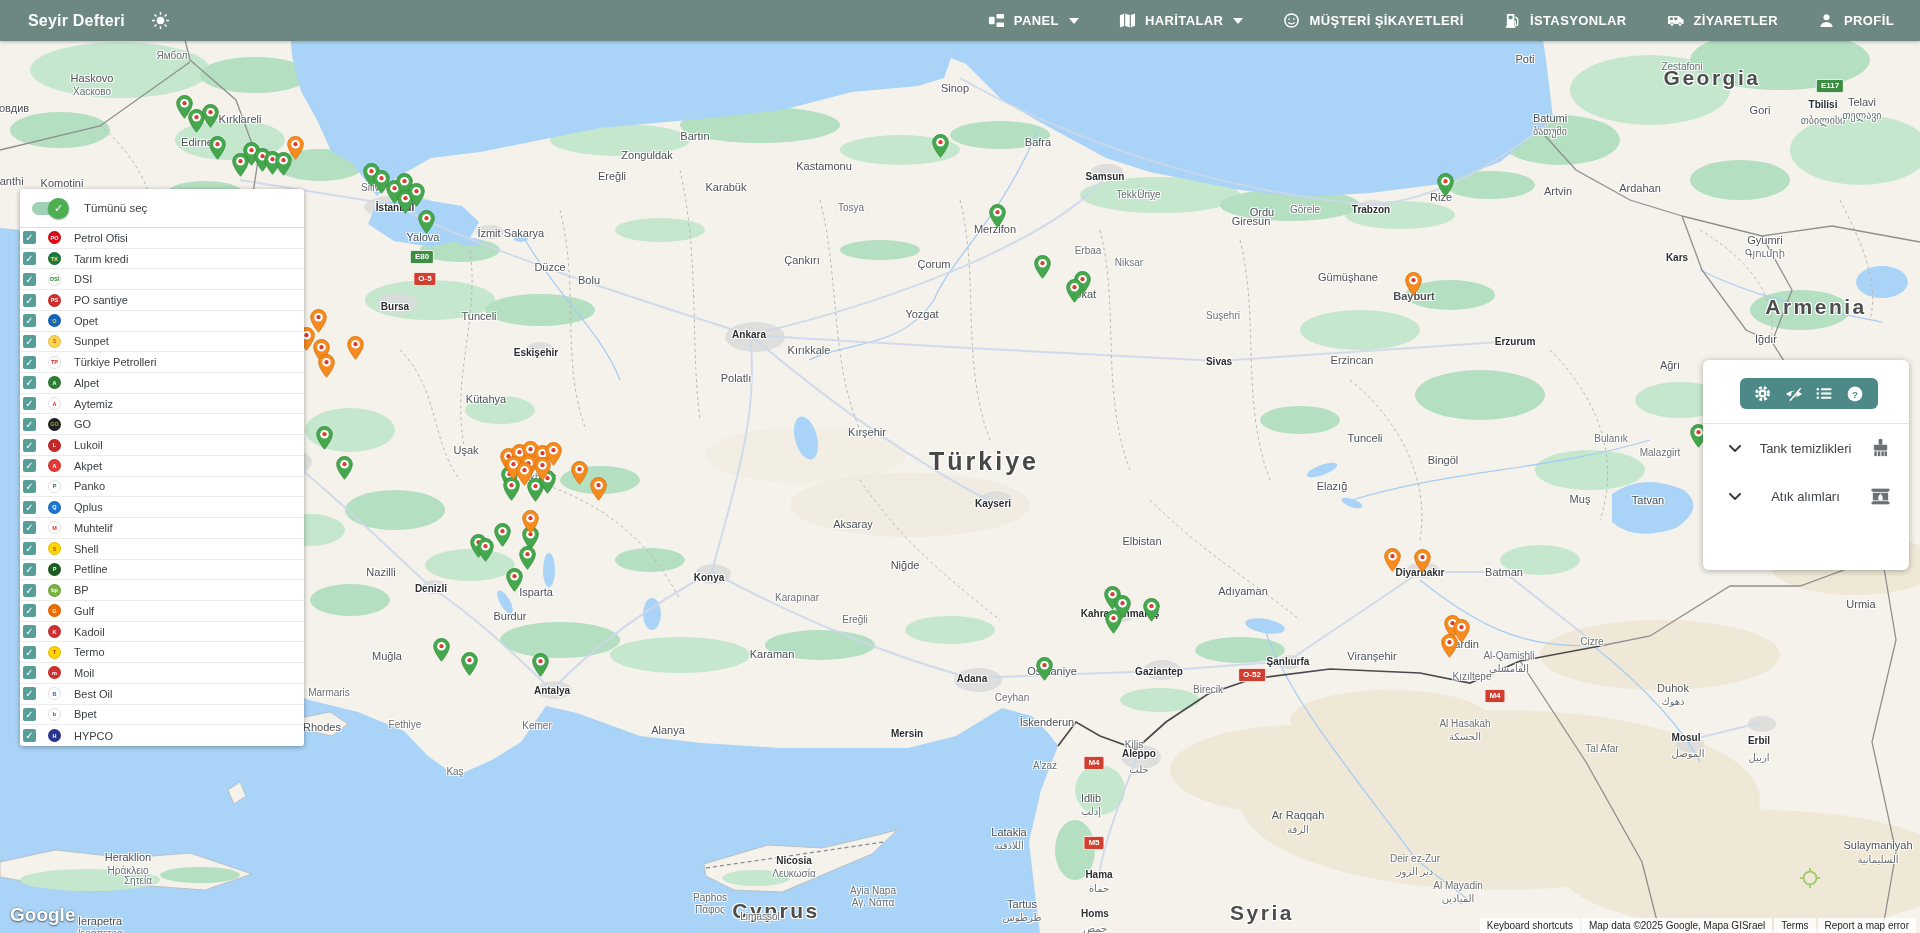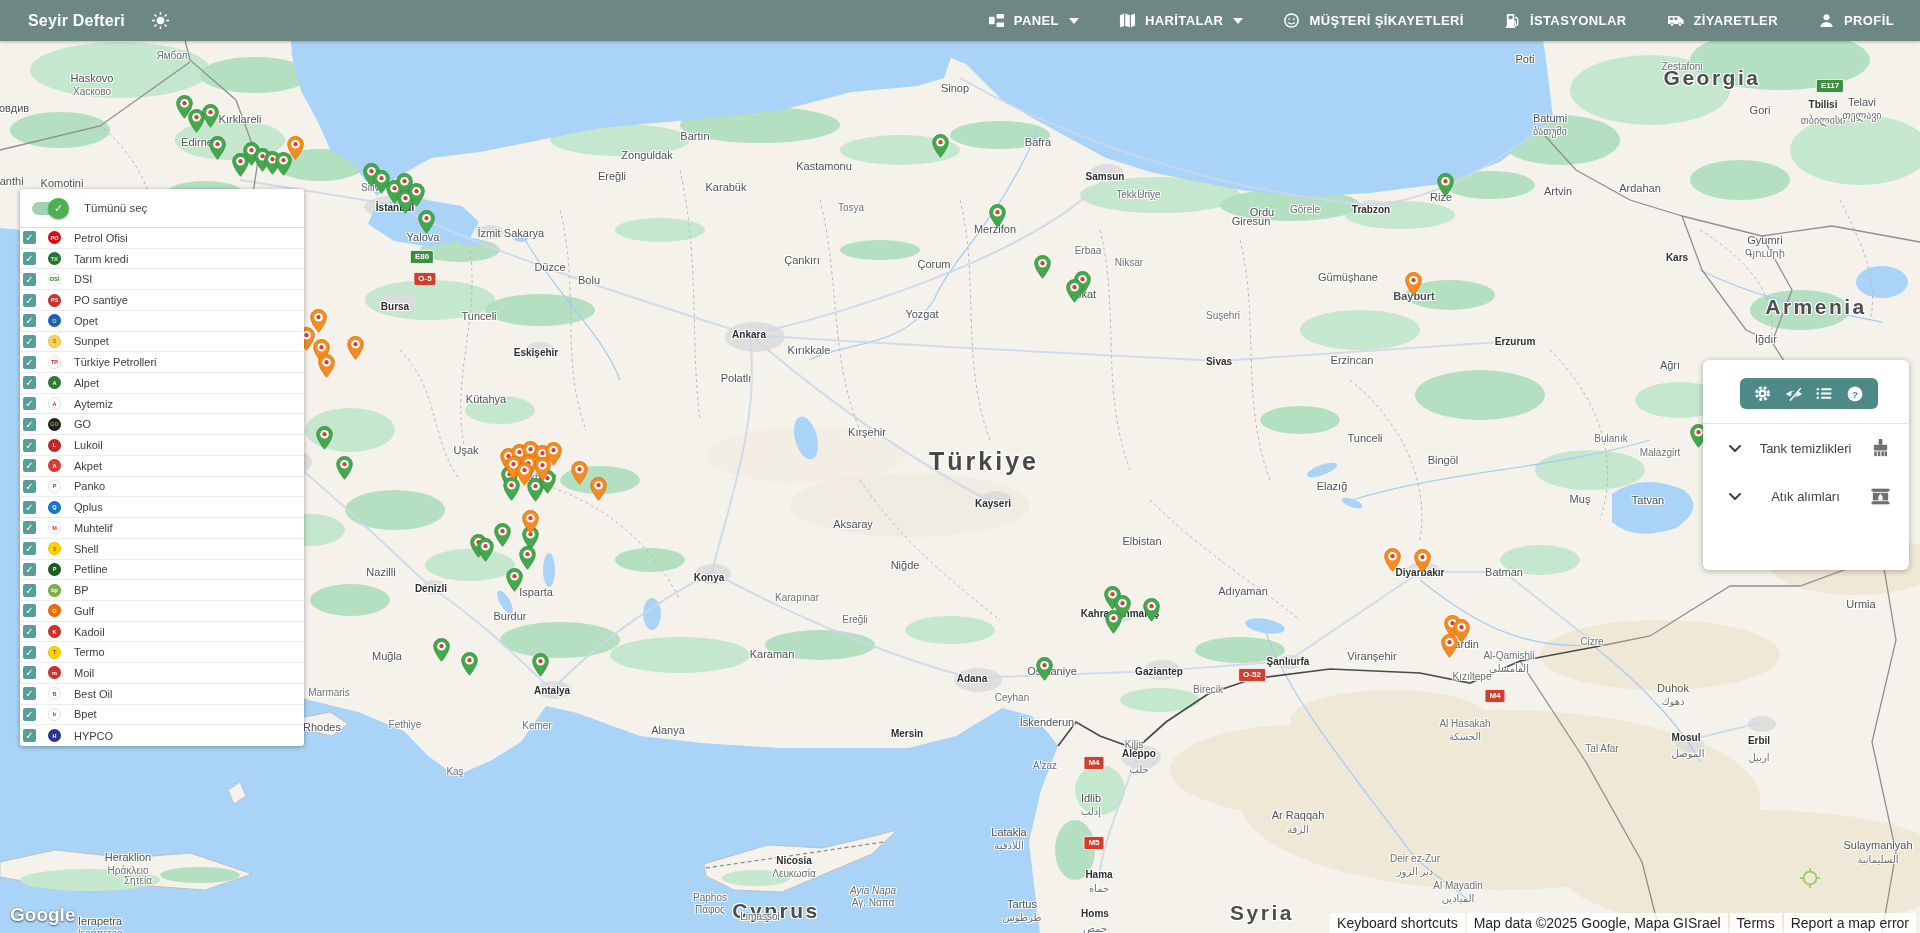--- a/index.html
+++ b/index.html
@@ -60,21 +60,21 @@
   .lp-toolbar .tool{display:flex;cursor:pointer}
   .lp-divider{height:1px;background:#e4e4e4;margin-top:14px}
   .rp-item{height:48.6px;display:flex;align-items:center;cursor:pointer}
   .rp-item .chev{display:flex;margin-left:26px}
   .rp-label{flex:1;text-align:center;font-size:13px;color:#3f4246}
   .rp-icon{display:flex;margin-right:18px}
   
   .glogo{position:absolute;left:10px;bottom:7px;z-index:7;font-size:19px;font-weight:700;color:#fff;
          let​ter-spacing:.5px;text-shadow:0 1px 2px rgba(0,0,0,.5),0 0 2px rgba(0,0,0,.4);cursor:pointer}
   .attrib{position:absolute;right:4px;bottom:0;z-index:7;display:flex;gap:2px;align-items:center}
-  .attrib span{background:rgba(255,255,255,.8);font-size:14px;color:#1f2023;padding:2px 7px;white-space:nowrap}
+  .attrib span{background:rgba(255,255,255,.8);font-size:10px;color:#1f2023;padding:2px 7px;white-space:nowrap}
   .crosshair{position:absolute;left:1799px;top:867px;z-index:4;opacity:.8}
 </style>
 </head>
 <body>
 
 <div class="map-wrap">
 <svg class="terrain" width="1920" height="933" viewBox="0 0 1920 933">
   <rect width="1920" height="933" fill="#f5f2ec"></rect>
   <g fill="#ece4cf" opacity="0.75">
     <ellipse cx="1500" cy="800" rx="260" ry="90"></ellipse>
@@ -407,21 +407,21 @@
       <span class="lbl town" style="left: 62px; top: 183px;">Komotini</span>
       <span class="lbl town" style="left: 8px; top: 181px;">Xanthi</span>
       <span class="lbl town" style="left: 128px; top: 857px;">Heraklion</span>
       <span class="lbl foreign" style="left: 128px; top: 870px;">Ηράκλειο</span>
       <span class="lbl foreign" style="left: 138px; top: 880px;">Σητεία</span>
       <span class="lbl town" style="left: 100px; top: 921px;">Ierapetra</span>
       <span class="lbl water" style="left: 100px; top: 933px;">Ιεράπετρα</span>
       <span class="lbl small" style="left: 710px; top: 897px;">Paphos</span>
       <span class="lbl foreign" style="left: 710px; top: 909px;">Πάφος</span>
       <span class="lbl small" style="left: 760px; top: 916px;">Limassol</span>
-      <span class="lbl small" style="left: 873px; top: 890px; font-style: italic;">Ayia Napa</span>
+      <span class="lbl small" style="left: 873px; top: 890px;">Ayia Napa</span>
       <span class="lbl foreign" style="left: 873px; top: 902px;">Αγ. Νάπα</span>
       <span class="lbl small" style="left: 851px; top: 207px;">Tosya</span>
       <span class="lbl town" style="left: 802px; top: 260px;">Çankırı</span>
       <span class="lbl town" style="left: 736px; top: 378px;">Polatlı</span>
       <span class="badge green" style="left: 422px; top: 257px;">E80</span>
       <span class="badge red" style="left: 425px; top: 279px;">O-5</span>
       <span class="badge green" style="left: 1830px; top: 86px;">E117</span>
       <span class="badge red" style="left: 1252px; top: 675px;">O-52</span>
       <span class="badge red" style="left: 1495px; top: 696px;">M4</span>
       <span class="badge red" style="left: 1094px; top: 763px;">M4</span>

